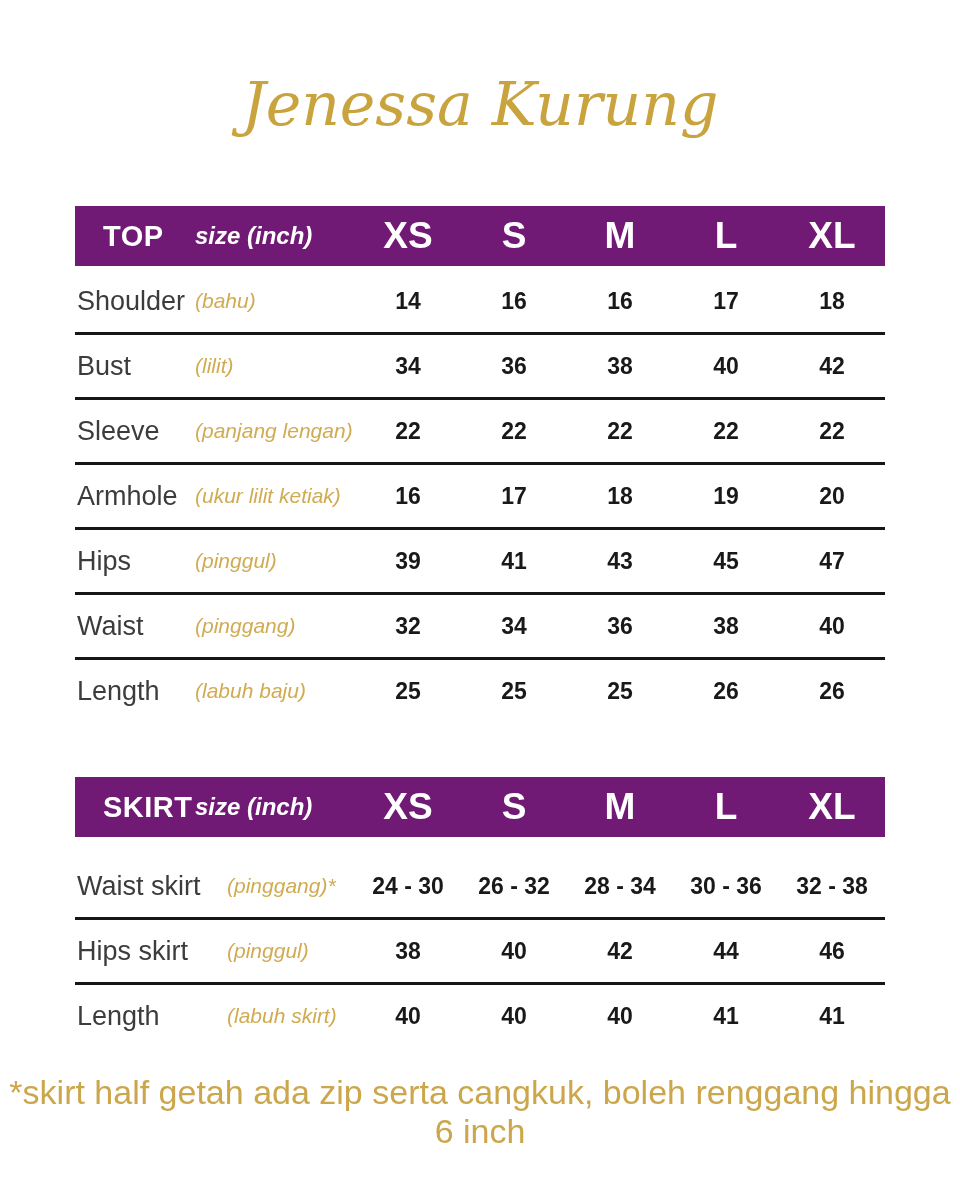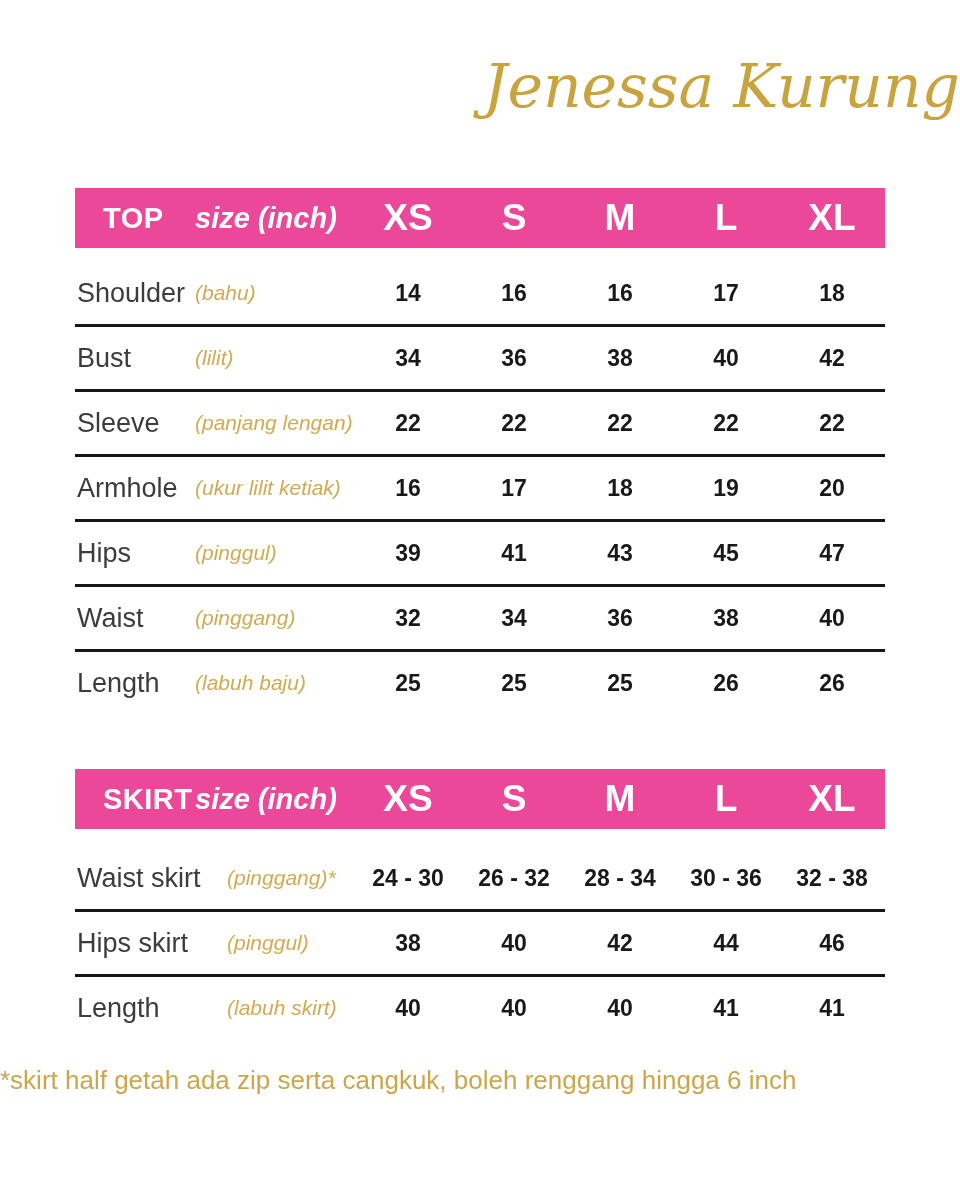--- a/index.html
+++ b/index.html
@@ -8,22 +8,22 @@
     background: #ffffff;
   }
   body {
     width: 960px;
     height: 1200px;
     overflow: hidden;
     font-family: "Liberation Sans", sans-serif;
     position: relative;
   }
   .header {
-    text-align: right;
-    padding-top: 50px;
+    text-align: center;
+    padding-top: 68px;
   }
   .brand-title {
     font-family: "DejaVu Serif", serif;
     font-style: italic;
     font-size: 60px;
     line-height: 72px;
     color: #c9a43e;
   }
   .brand-subtitle {
     font-size: 37px;
@@ -36,46 +36,46 @@
     width: 810px;
     margin: 0 auto;
   }
   .table-top { margin-top: 66px; }
   .table-skirt { margin-top: 55px; }
 
   .band {
     display: flex;
     align-items: center;
     height: 60px;
-    background: #ec4899;
+    background: #701a75;
     color: #ffffff;
   }
   .band-name {
     width: 120px;
     padding-left: 28px;
     box-sizing: border-box;
     font-size: 29px;
     font-weight: 700;
     letter-spacing: 0.5px;
   }
   .band-size {
     width: 160px;
     box-sizing: border-box;
-    font-size: 29px;
+    font-size: 24px;
     font-weight: 700;
     font-style: italic;
   }
   .band-col {
     flex: 1;
     text-align: center;
     font-size: 37px;
     font-weight: 700;
   }
 
-  .tbody { padding-top: 14px; }
+  .tbody { padding-top: 4px; }
   .table-skirt .tbody { padding-top: 18px; }
   .trow {
     display: flex;
     align-items: center;
     height: 62px;
     border-bottom: 3px solid #161616;
   }
   .trow.last { border-bottom: none; }
 
   .cell-label {
@@ -99,22 +99,23 @@
 
   .cell-val {
     flex: 1;
     text-align: center;
     font-size: 23px;
     font-weight: 700;
     color: #191919;
     white-space: nowrap;
   }
   .footnote {
+    text-align: center;
     margin-top: 26px;
-    font-size: 26px;
+    font-size: 34px;
     color: #cca64b;
   }
 </style>
 </head>
 <body>
 
 <div class="header">
   <div class="brand-title">Jenessa Kurung</div>
 </div>
 

